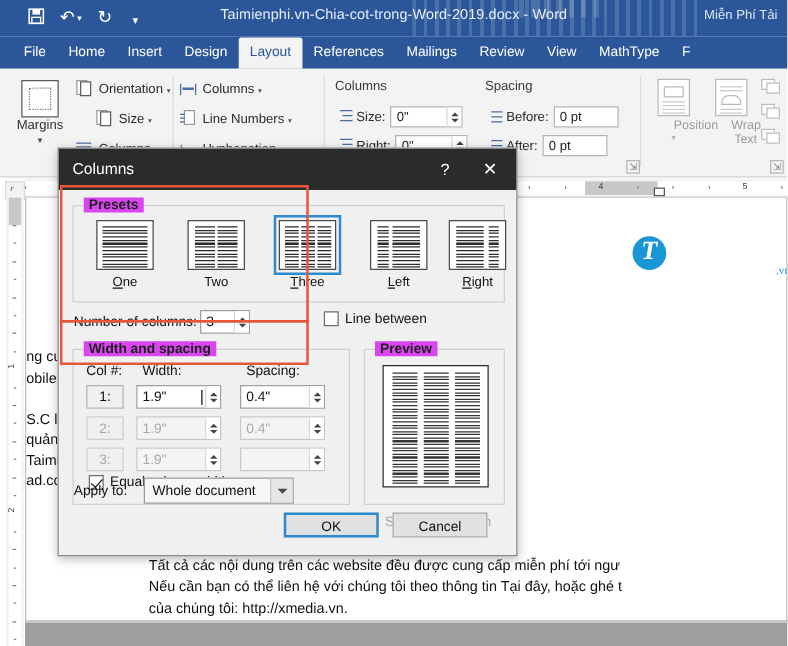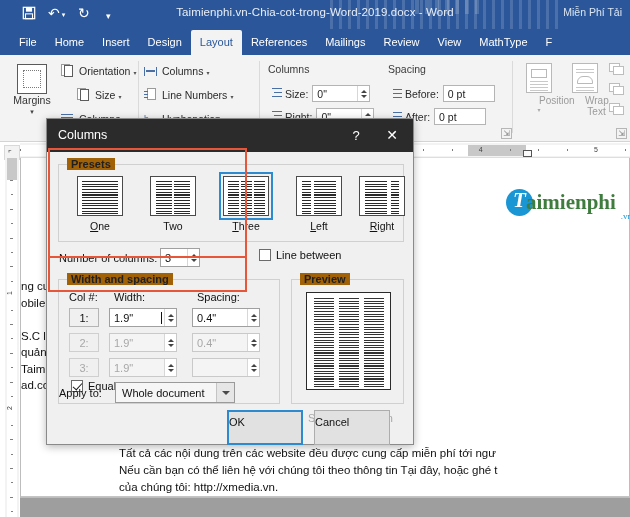--- a/index.html
+++ b/index.html
@@ -274,21 +274,21 @@
   }
   #dlg-close {
     position:absolute; right:6px; top:6px; width:30px; height:22px;
     color:#fff; font-size:14px; text-align:center; line-height:21px;
   }
 
   .gbox {
     position:absolute; border:1px solid #d0d0d0; background:#f0f0f0;
   }
   .gbox > .gtitle {
-    position:absolute; left:8px; top:-7px; background:#a16207; padding:0 4px;
+    position:absolute; left:8px; top:-7px; background:#d946ef; padding:0 4px;
     font-size:11px; color:#202020; font-weight:bold;
   }
 
   
   #presets { left:11px; top:45px; width:346px; height:78px; }
   .preset { position:absolute; top:11px; width:46px; text-align:center; }
   .preset .pbox {
     width:46px; height:40px; border:1.3px solid #4a4a4a; background:#fff;
     position:relative; margin:0 auto;
   }
@@ -369,23 +369,23 @@
   }
   #applyto-combo .val { flex:1; padding-left:6px; font-size:11px; color:#111; }
   #applyto-combo .arrow {
     width:18px; height:19px; background:#e6e6e6; border-left:1px solid #c4c4c4;
     display:flex; align-items:center; justify-content:center;
   }
   .tri-dn { width:0;height:0;border-left:4px solid transparent;border-right:4px solid transparent;border-top:4px solid #4a4a4a; }
 
   
   .dbtn {
-    position:absolute; top:291px; width:76px; height:35px;
+    position:absolute; top:291px; width:76px; height:20px;
     background:#e1e1e1; border:1px solid #adadad; font-size:11px; color:#111;
-    line-height:22px;
+    text-align:center; line-height:22px;
   }
   #btn-ok { left:180px; border:2px solid #2d8ad0; background:#e1e1e1; line-height:20px; }
   #btn-cancel { left:267px; }
 
   
   .redbox {
     position:absolute; border:2.5px solid #e8563a; pointer-events:none;
   }
   #redbox-1 { left:48px; top:148px; width:199px; height:110px; }
   #redbox-2 { left:48px; top:256px; width:199px; height:36px; }
@@ -699,21 +699,20 @@
       <div id="footer-block">
         <div>Tất cả các nội dung trên các website đều được cung cấp miễn phí tới ngư</div>
         <div>Nếu cần bạn có thể liên hệ với chúng tôi theo thông tin Tại đây, hoặc ghé t</div>
         <div>của chúng tôi: http://xmedia.vn.</div>
       </div>
 
       <div id="logo">
         <span class="tcircle">
           <span>T</span>
         </span>
-        <span class="ltext">aimienphi</span>
         <span class="ldot">.vn</span>
       </div>
     </div>
     <div id="doc-bottom-line"></div>
   </div>
 </div>
 
 <div id="dlg">
   <div id="dlg-title">
     <span class="t">Columns</span>

